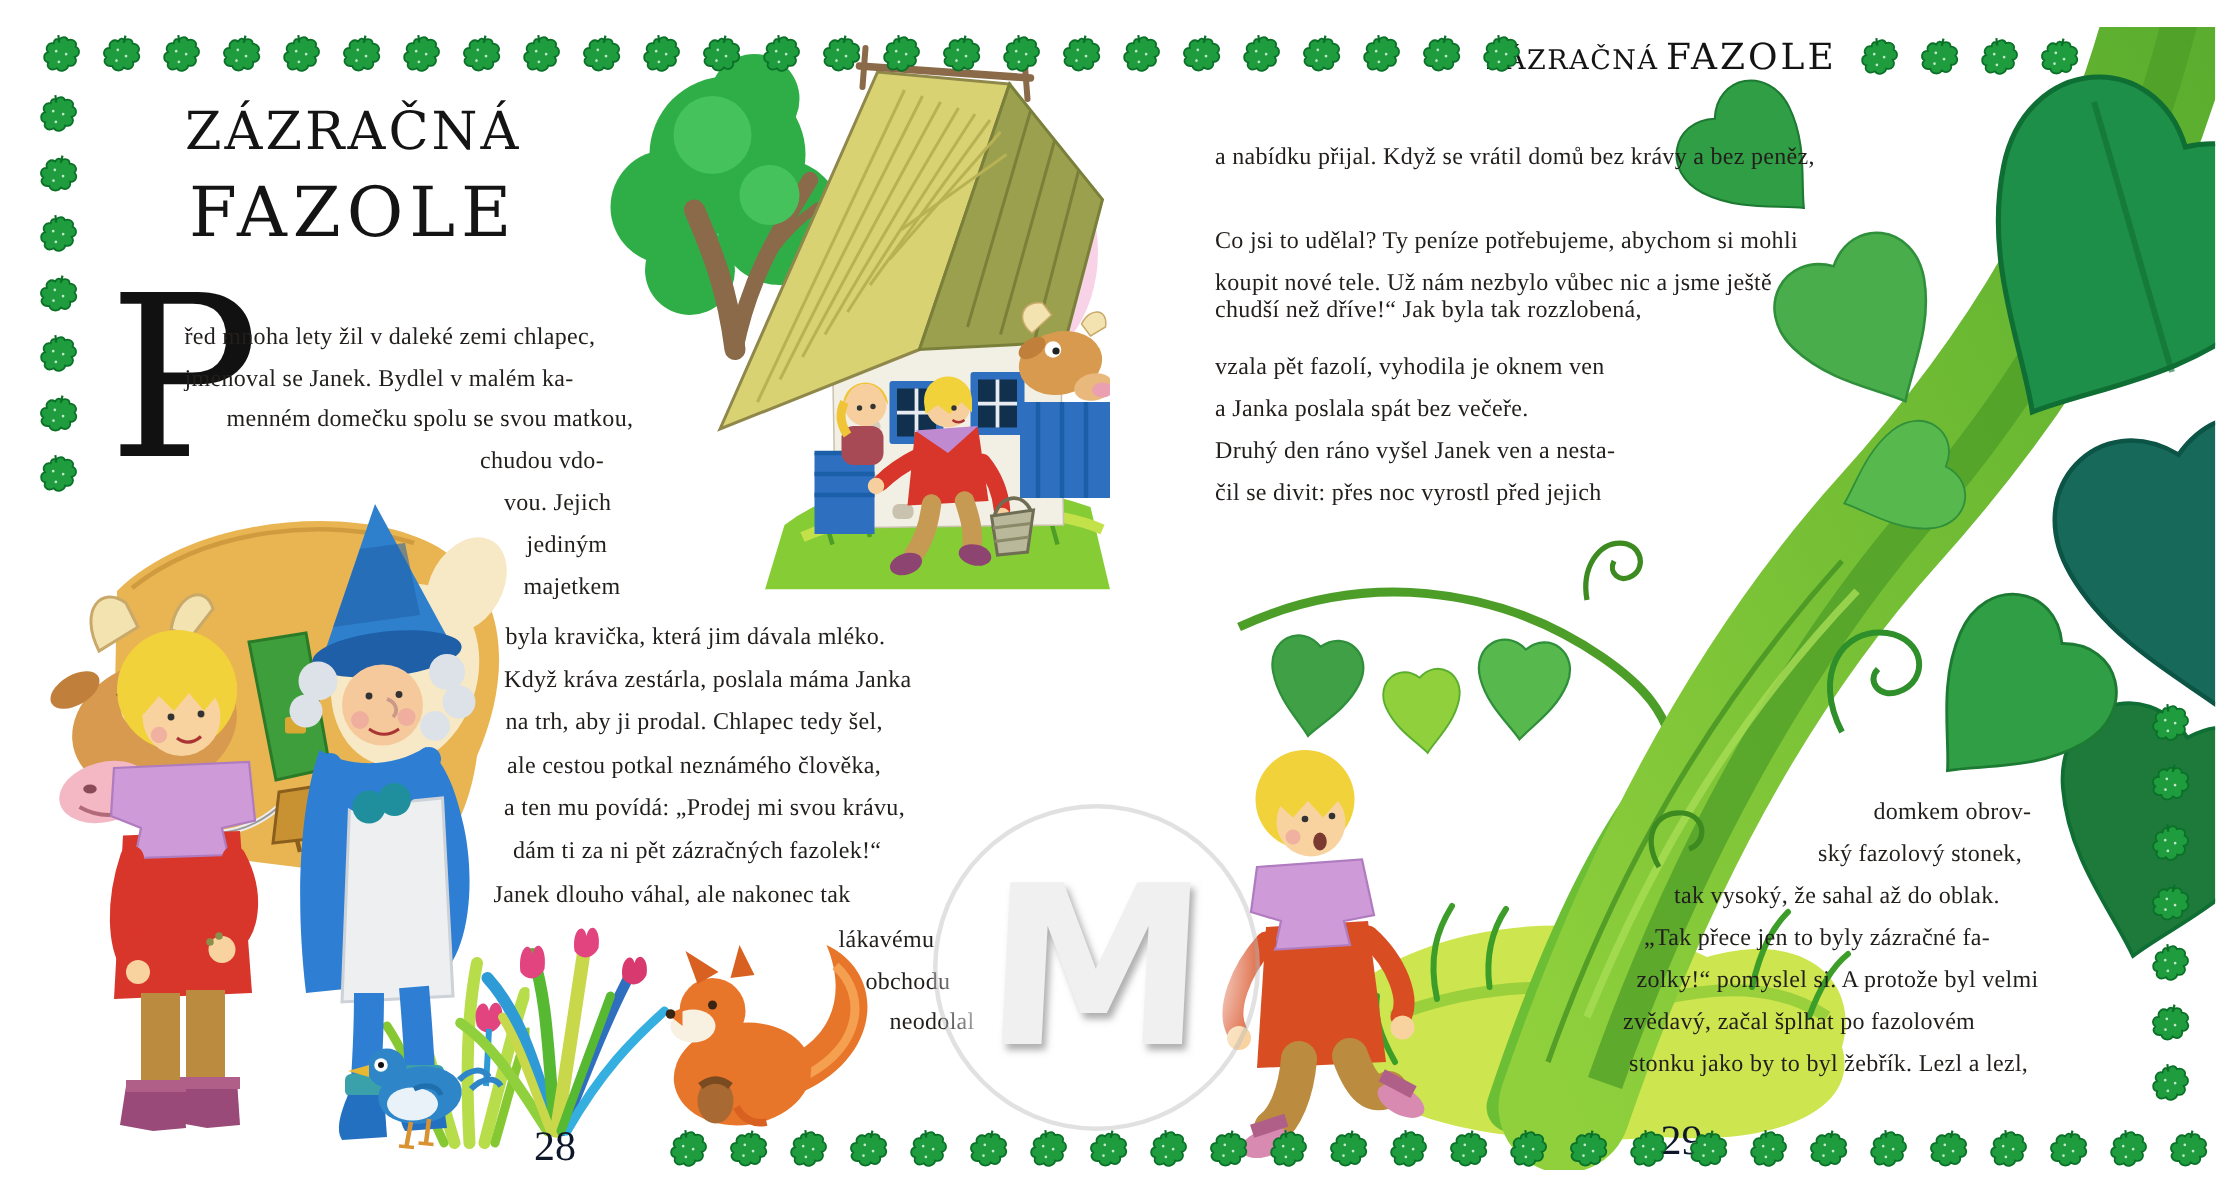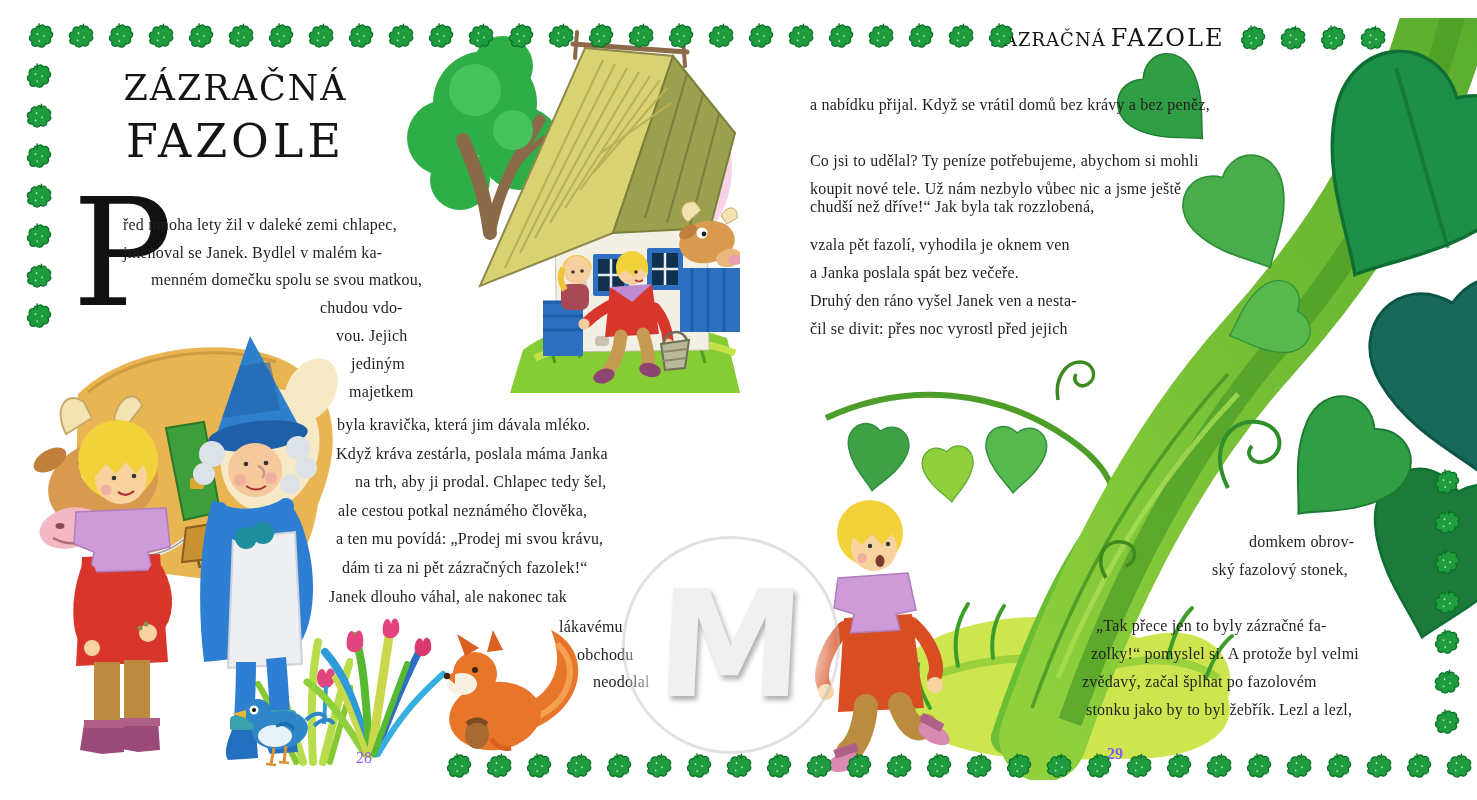--- a/index.html
+++ b/index.html
@@ -23,28 +23,28 @@
   .title .t2{font-size:46px;letter-spacing:4px;margin-top:6px;}
   .chapter-header{position:absolute;left:985px;top:24px;width:245px;text-align:center;
          font-family:"DejaVu Serif",serif;color:#141414;z-index:4;white-space:nowrap;}
   .chapter-header .h-small{font-size:18px;letter-spacing:1px;}
   .chapter-header .h-large{font-size:24px;letter-spacing:2px;}
   
   .txtline{position:absolute;font-size:16px;line-height:1;white-space:nowrap;
            letter-spacing:.2px;z-index:4;}
   .dropcap{position:absolute;left:72px;top:178px;font-family:"DejaVu Serif",serif;
            font-size:150px;line-height:1;color:#111;z-index:4;}
-  .pagenum{position:absolute;font-size:16px;color:#8b5cf6;z-index:4;}
+  .pagenum{position:absolute;font-size:28px;color:#0f172a;z-index:4;}
   #pn-left{left:356px;top:749px;}
-  #pn-right{left:1107px;top:745px;font-weight:bold;}
+  #pn-right{left:1107px;top:745px;}
   
   .ll0{left:123px;top:217px}.ll1{left:123px;top:245px}.ll2{left:151px;top:272px}
   .ll3{left:320px;top:300px}.ll4{left:336px;top:328px}.ll5{left:351px;top:356px}
   .ll6{left:349px;top:384px}.ll7{left:337px;top:417px}.ll8{left:336px;top:446px}
-  .ll9{left:355px;top:474px}.ll10{left:338px;top:503px}.ll11{left:336px;top:531px}
+  .ll9{left:337px;top:474px}.ll10{left:338px;top:503px}.ll11{left:336px;top:531px}
   .ll12{left:342px;top:560px}.ll13{left:329px;top:589px}.ll14{left:559px;top:619px}
   .ll15{left:577px;top:647px}.ll16{left:593px;top:674px}
   
   .rl{left:810px;}
   .rl0{top:97px}.rl1{top:125px}.rl2{top:153px}.rl3{top:181px}.rl4{top:199px}
   .rl5{top:237px}.rl6{top:265px}.rl7{top:293px}.rl8{top:321px}
   
   .rw0{left:1249px;top:534px}.rw1{left:1212px;top:562px}.rw2{left:1116px;top:590px}
   .rw3{left:1096px;top:618px}.rw4{left:1091px;top:646px}.rw5{left:1082px;top:674px}
   .rw6{left:1086px;top:702px}
@@ -412,20 +412,21 @@
   <div class="txtline rl rl2">Co jsi to udělal? Ty peníze potřebujeme, abychom si mohli</div>
   <div class="txtline rl rl3">koupit nové tele. Už nám nezbylo vůbec nic a jsme ještě</div>
   <div class="txtline rl rl4">chudší než dříve!“ Jak byla tak rozzlobená,</div>
   <div class="txtline rl rl5">vzala pět fazolí, vyhodila je oknem ven</div>
   <div class="txtline rl rl6">a Janka poslala spát bez večeře.</div>
   <div class="txtline rl rl7">Druhý den ráno vyšel Janek ven a nesta-</div>
   <div class="txtline rl rl8">čil se divit: přes noc vyrostl před jejich</div>
 
   <div class="txtline rw0">domkem obrov-</div>
   <div class="txtline rw1">ský fazolový stonek,</div>
+  <div class="txtline rw2">tak vysoký, že sahal až do oblak.</div>
   <div class="txtline rw3">„Tak přece jen to byly zázračné fa-</div>
   <div class="txtline rw4">zolky!“ pomyslel si. A protože byl velmi</div>
   <div class="txtline rw5">zvědavý, začal šplhat po fazolovém</div>
   <div class="txtline rw6">stonku jako by to byl žebřík. Lezl a lezl,</div>
 
   <div class="pagenum" id="pn-right">29</div>
 
   <div class="watermark">
     <span class="wm-letter">M</span>
   </div>

